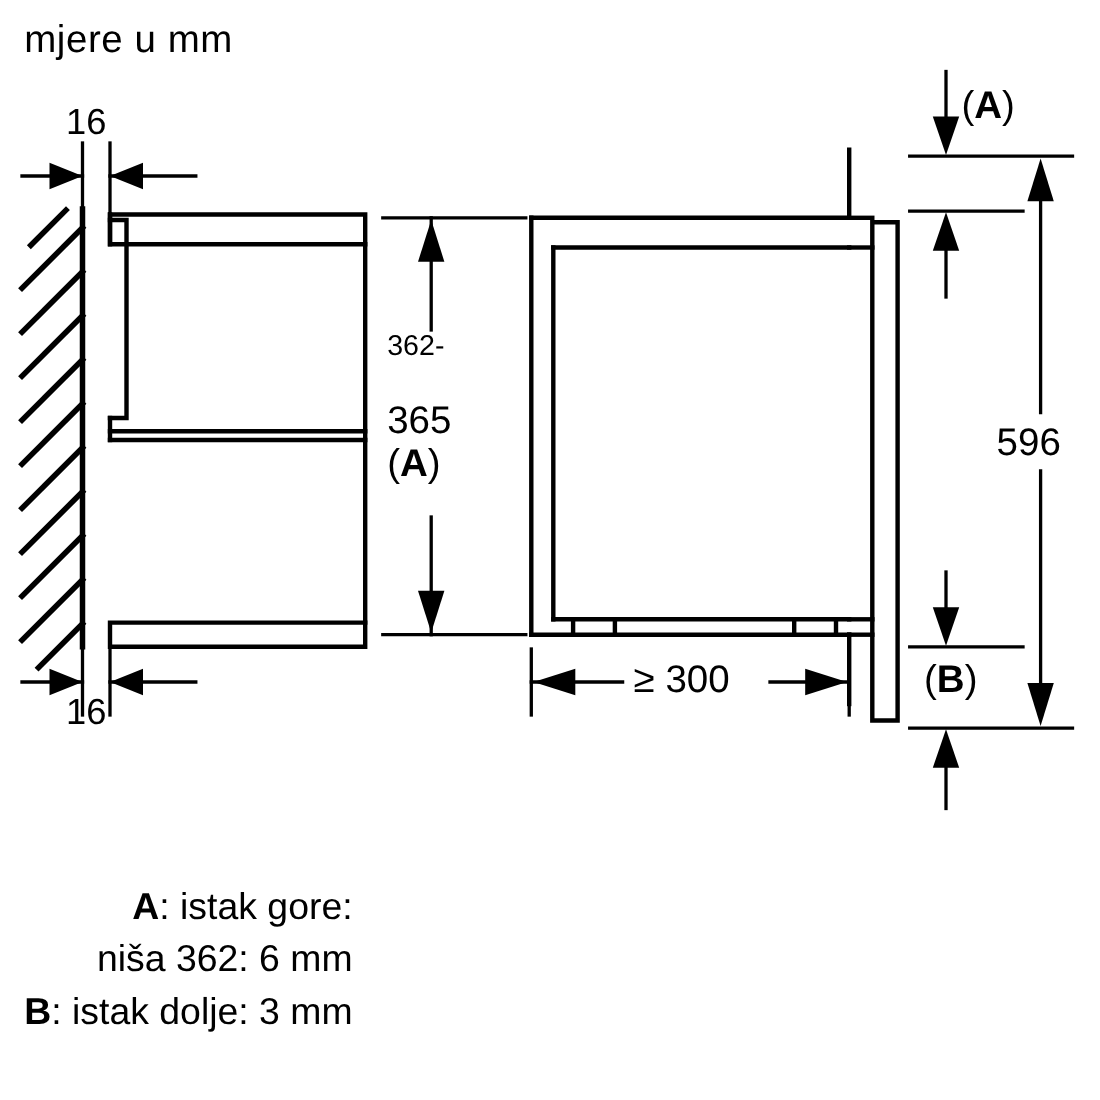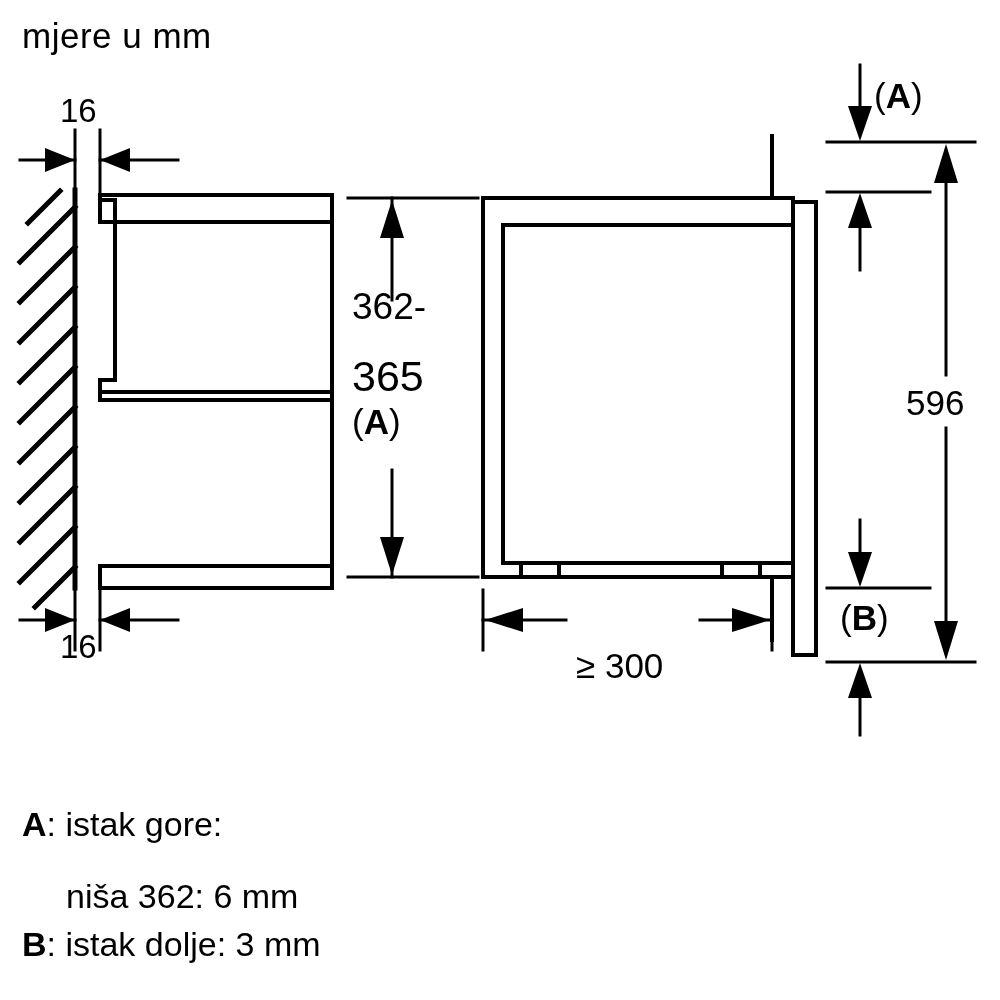--- a/index.html
+++ b/index.html
@@ -46,41 +46,40 @@
     top: 94px;
     font-size: 33px;
   }
   .dim16-bottom {
     left: 60px;
     top: 630px;
     font-size: 33px;
   }
   .dimA-1 {
     left: 352px;
-    top: 288px;
-    font-size: 37px;
+    top: 301px;
+    font-size: 26px;
     font-weight: normal;
     text-align: right;
   }
   .dimA-2 {
     left: 352px;
-    top: 355px;
-    font-size: 43px;
+    top: 365px;
+    font-size: 35px;
   }
   .dimA-3 {
     left: 352px;
     top: 404px;
     font-size: 35px;
   }
   .dimA-3 b { font-weight: bold; }
   .dim300 {
     left: 576px;
     top: 600px;
     font-size: 35px;
-    margin-top: 48px;
   }
   .dim382 {
     left: 906px;
     top: 385px;
     font-size: 35px;
   }
   .labelA-top {
     left: 874px;
     top: 78px;
     font-size: 35px;
@@ -92,23 +91,23 @@
     font-size: 35px;
   }
   .labelB-bottom b { font-weight: bold; }
   .legend {
     position: absolute;
     left: 22px;
     top: 800px;
     font-size: 34px;
     line-height: 48px;
   }
-  .legend .row { white-space: pre; }
+  .legend .row { white-space: pre; text-align: right; }
   .legend .key { font-weight: bold; }
-  .legend .indent { padding-left: 44px; margin-top: 24px; }
+  .legend .indent { padding-left: 44px; }
 </style>
 </head>
 <body>
 
 <div id="stage">
 
   <svg class="drawing" viewBox="0 0 1000 1000">
     <g fill="none" stroke="#000000" stroke-width="4" stroke-linecap="square">
 
       <g stroke-width="5">

